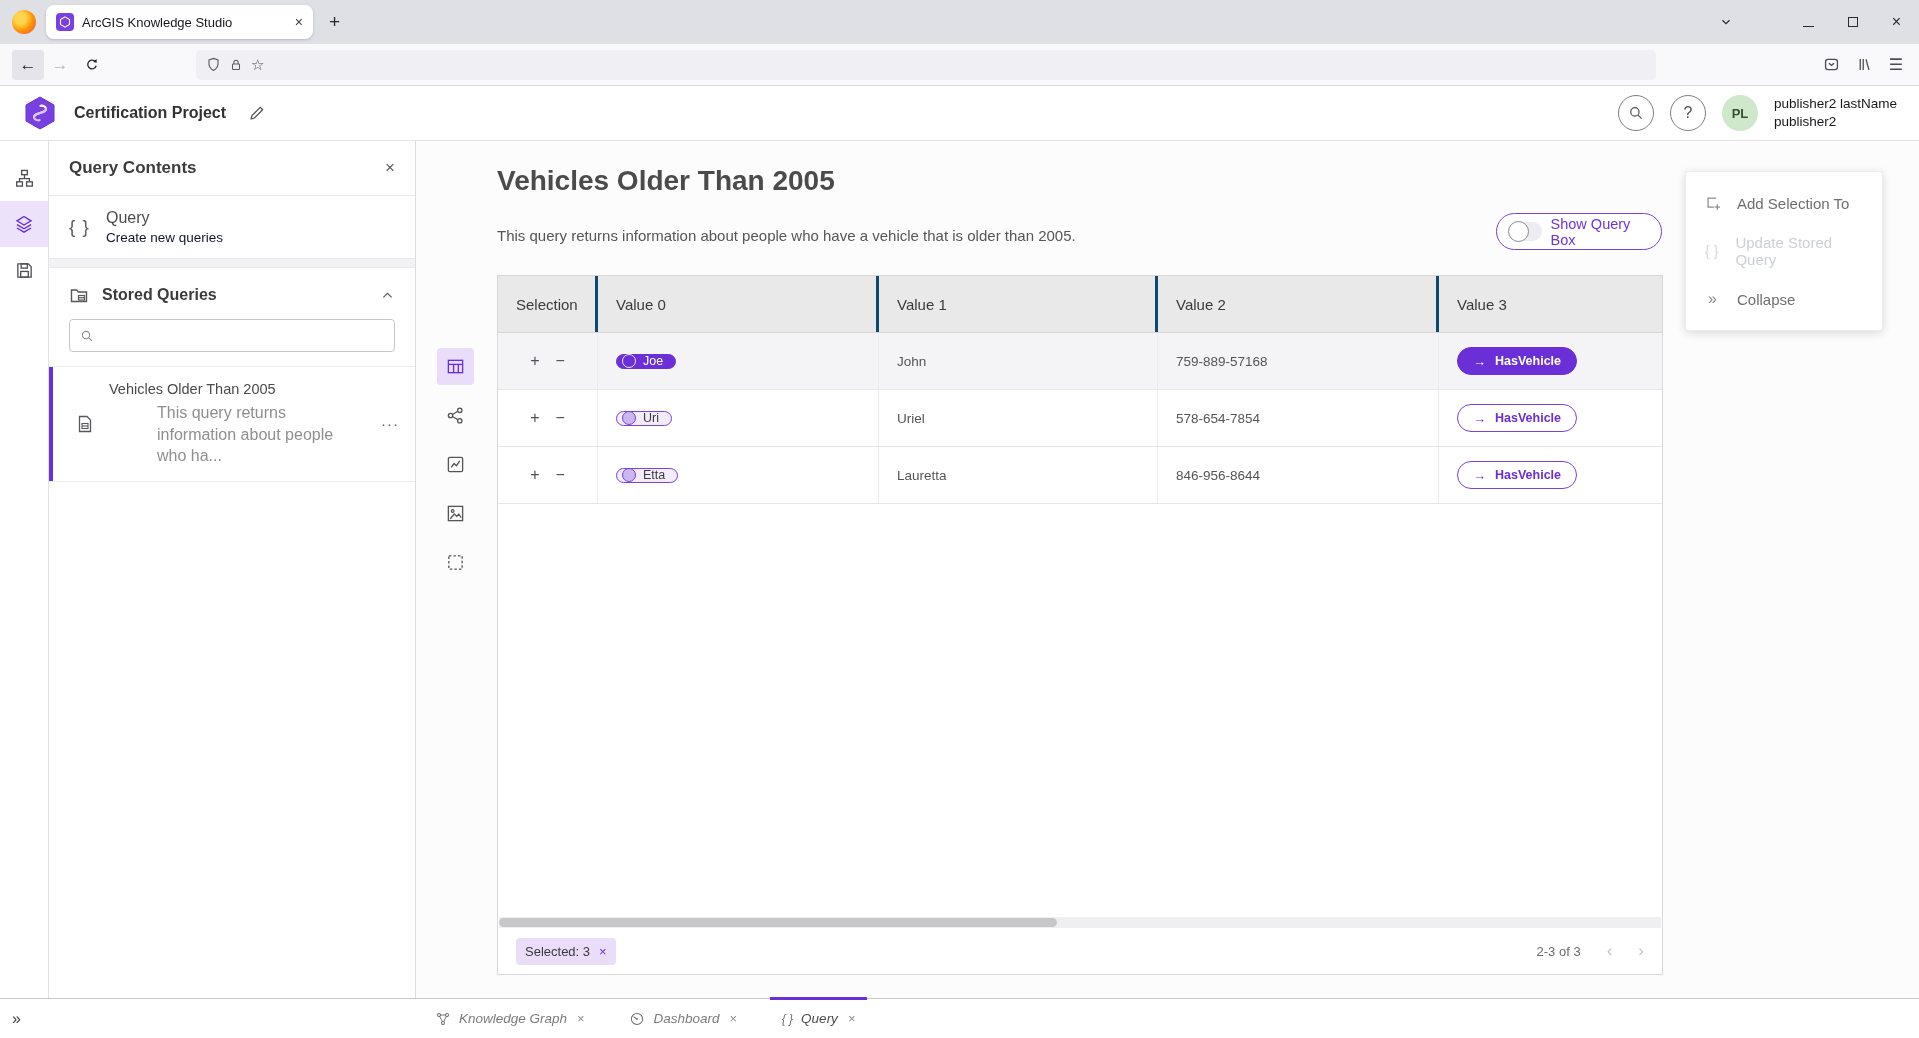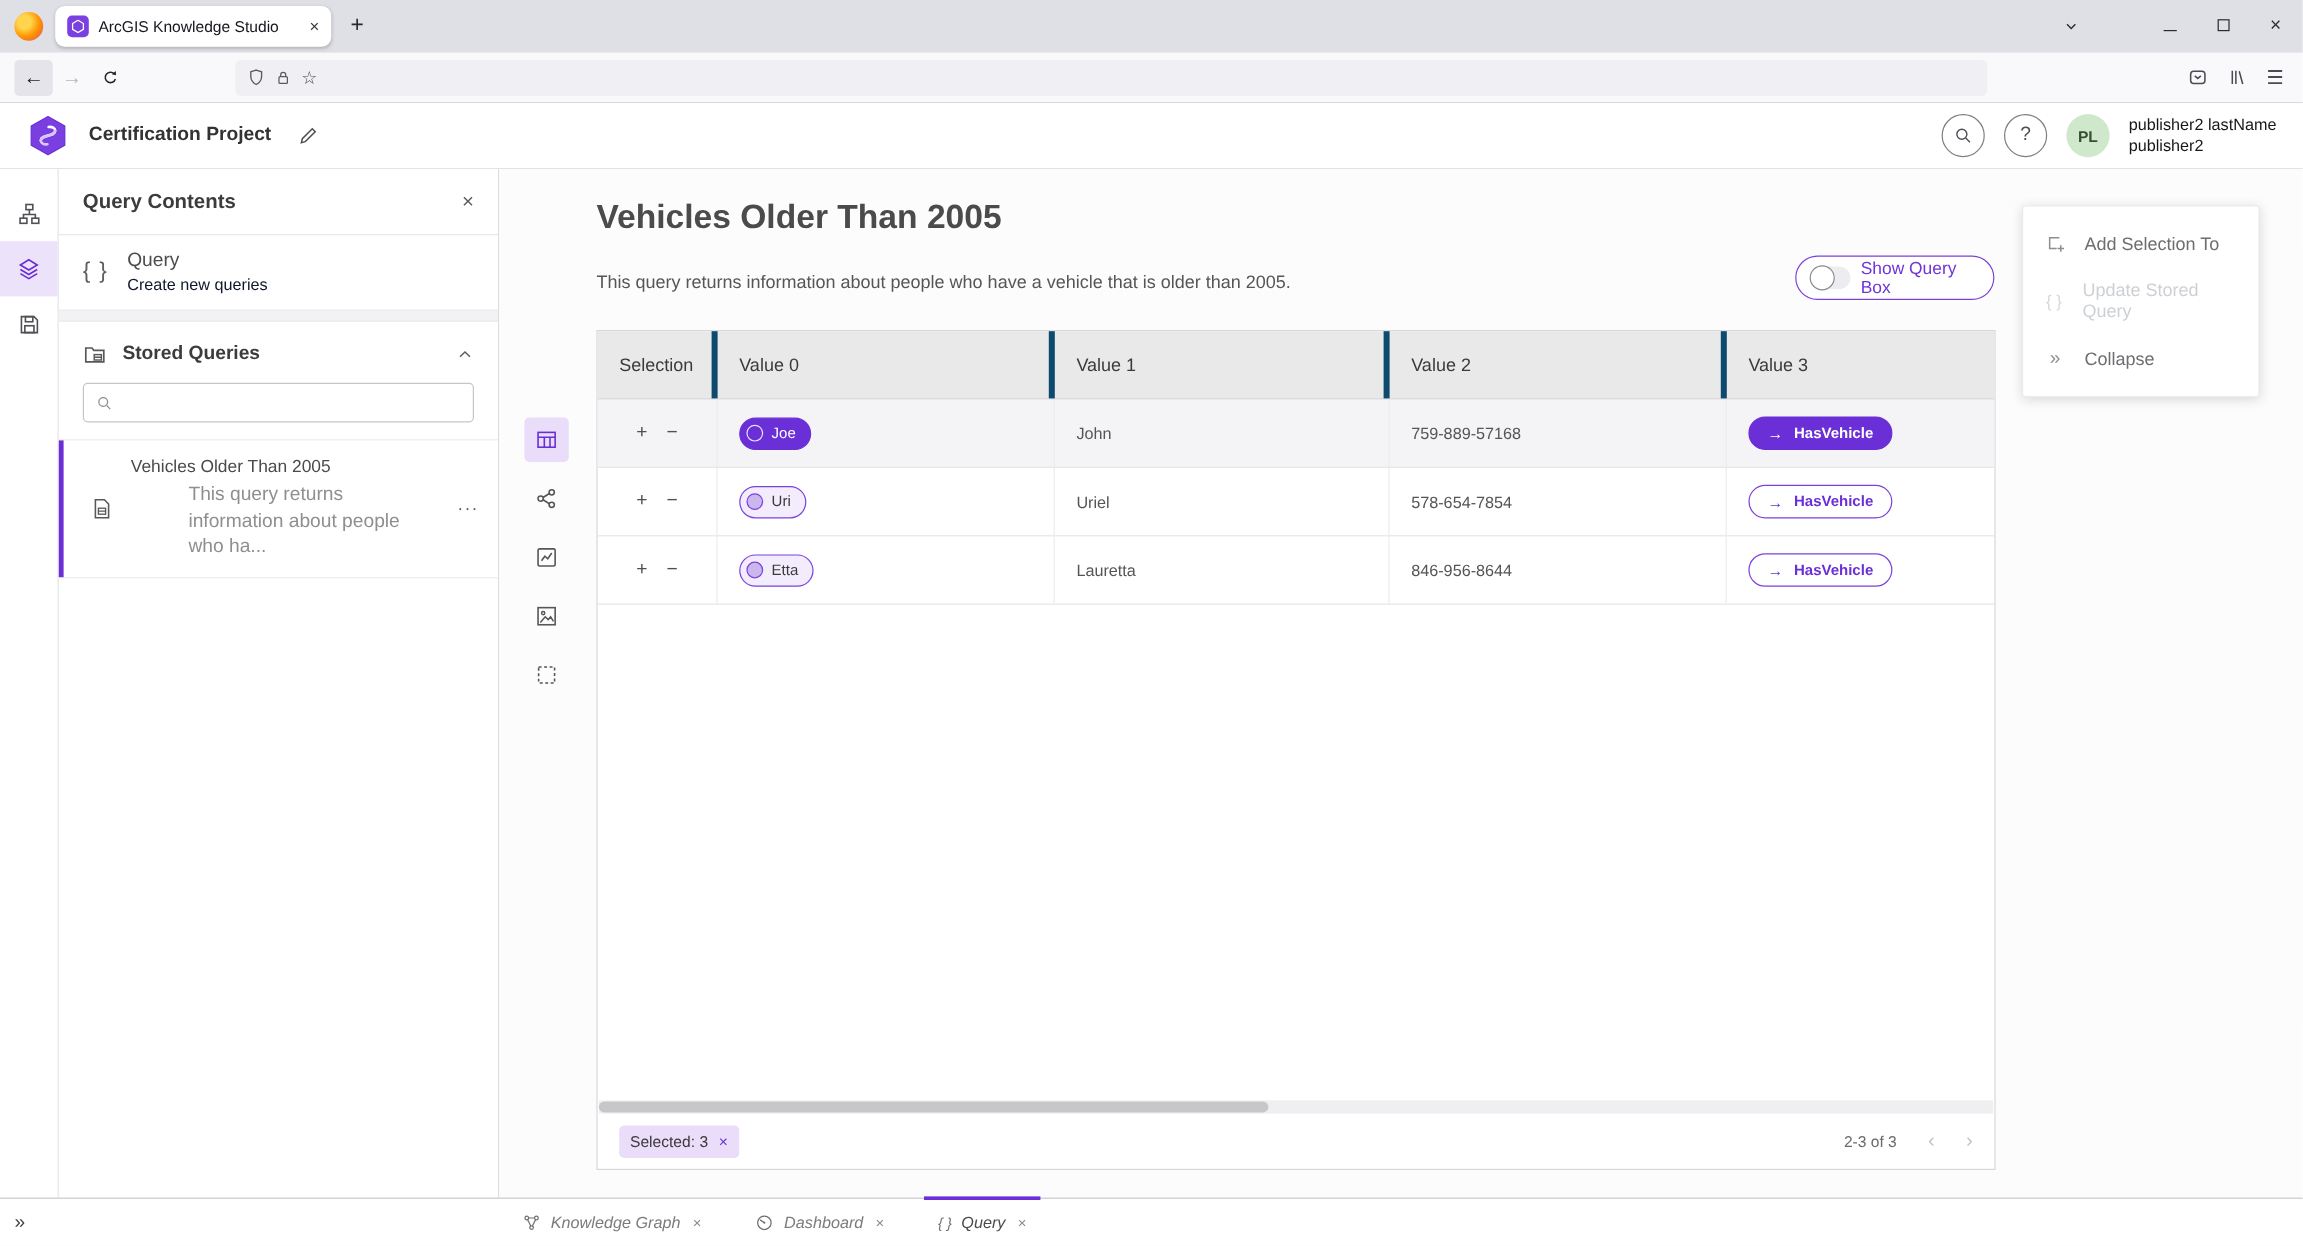--- a/index.html
+++ b/index.html
@@ -4,21 +4,21 @@
 <style>
   * { box-sizing: border-box; margin: 0; padding: 0; }
   html,body { width:1919px; height:1038px; overflow:hidden; }
   body { font-family:"Liberation Sans", sans-serif; background:#fff; color:#333; }
   svg { display:block; }
 
   
   .chrome-tabs { height:44px; background:#dfe0e6; display:flex; align-items:center; padding:0 10px; }
   .ff-logo { width:24px; height:24px; border-radius:50%;
     background:radial-gradient(circle at 35% 35%, #ffd54d 0 25%, #ff9500 55%, #e3466b 100%); margin:0 10px 0 2px; }
-  .btab { width:230px; height:34px; background:#fff; border-radius:8px; box-shadow:0 1px 3px rgba(0,0,0,.18);
+  .btab { width:267px; height:34px; background:#fff; border-radius:8px; box-shadow:0 1px 3px rgba(0,0,0,.18);
     display:flex; align-items:center; padding:0 10px; gap:8px; }
   .favicon { width:18px; height:18px; border-radius:4px; background:#7a3fe0; display:flex; align-items:center; justify-content:center; }
   .btab-title { font-size:13px; color:#16161d; flex:1; white-space:nowrap; overflow:hidden; }
   .btab-close { font-size:14px; color:#3a3a3a; cursor:default; }
   .newtab { font-size:19px; color:#2a2a2e; margin-left:16px; }
   .win-controls { margin-left:auto; display:flex; align-items:center; gap:30px; padding-right:8px; color:#2a2a2e; }
   .win-controls .grp { display:flex; gap:34px; margin-left:40px; align-items:center; }
   .bar-ico { display:inline-block; width:11px; border-top:1.6px solid #2a2a2e; }
   .sq-ico { display:inline-block; width:10px; height:10px; border:1.4px solid #2a2a2e; }
   .x-ico { font-size:16px; }
@@ -77,29 +77,29 @@
   .toggle { width:36px; height:19px; border-radius:10px; background:#ececf1; position:relative; }
   .knob { position:absolute; left:-1px; top:-1px; width:21px; height:21px; border-radius:50%; background:#fff; border:1.5px solid #8a8a90; }
 
   .tools { position:absolute; left:21px; top:207px; display:flex; flex-direction:column; gap:12px; }
   .tool { width:37px; height:37px; border-radius:4px; display:flex; align-items:center; justify-content:center; color:#565659; }
   .tool.sel { background:#e9ddfa; color:#6a2fd6; }
 
   .card { position:absolute; left:81px; top:134px; width:1166px; height:700px; background:#fff; border:1px solid #d8d8db; display:flex; flex-direction:column; }
   .grid-row { display:grid; grid-template-columns:100px 281px 279px 281px 1fr; }
   .grid-row.head { height:57px; background:#e9e9e9; border-bottom:1px solid #d6d6d8; }
-  .hcell { display:flex; align-items:center; padding-left:18px; font-size:15px; color:#3b3b3b; border-right:5px solid #0c4a6e; }
+  .hcell { display:flex; align-items:center; padding-left:18px; font-size:15px; color:#3b3b3b; border-right:3px solid #0c4a6e; }
   .hcell:last-child { border-right:none; }
   .grid-row.data { height:57px; border-bottom:1px solid #e7e7e9; }
   .grid-row.data:nth-child(2) { background:#f4f4f6; }
   .cell { display:flex; align-items:center; padding-left:18px; font-size:13.5px; color:#555; border-right:1px solid #ececee; }
   .cell:last-child { border-right:none; }
   .cell.selcol { justify-content:center; gap:16px; padding-left:0; color:#4f4f55; font-size:16px; }
   .pm { cursor:default; }
-  .epill { display:inline-flex; align-items:center; gap:7px; height:27px; border-radius:14px; padding:0 12px 0 5px;
+  .epill { display:inline-flex; align-items:center; gap:7px; height:15px; border-radius:14px; padding:0 12px 0 5px;
     background:#f2ecfc; border:1.4px solid #7a42dd; color:#3a3a3a; font-size:12.5px; }
   .edot { width:14px; height:14px; border-radius:50%; background:#cbb6ee; border:1.4px solid #7a42dd; }
   .rpill { display:inline-flex; align-items:center; gap:9px; height:28px; border-radius:15px; padding:0 15px;
     background:#fff; border:1.4px solid #7a42dd; color:#6a2fd6; font-size:12.5px; font-weight:700; }
   .rpill .rarrow { font-weight:400; font-size:13px; }
   .grid-row.sel .epill { background:#6a2fd6; border-color:#6a2fd6; color:#fff; }
   .grid-row.sel .edot { background:transparent; border-color:rgba(255,255,255,.85); }
   .grid-row.sel .rpill { background:#6a2fd6; border-color:#6a2fd6; color:#fff; }
   .card-spacer { flex:1; }
   .hscroll { height:11px; background:#efeff1; margin:0 1px; position:relative; }

